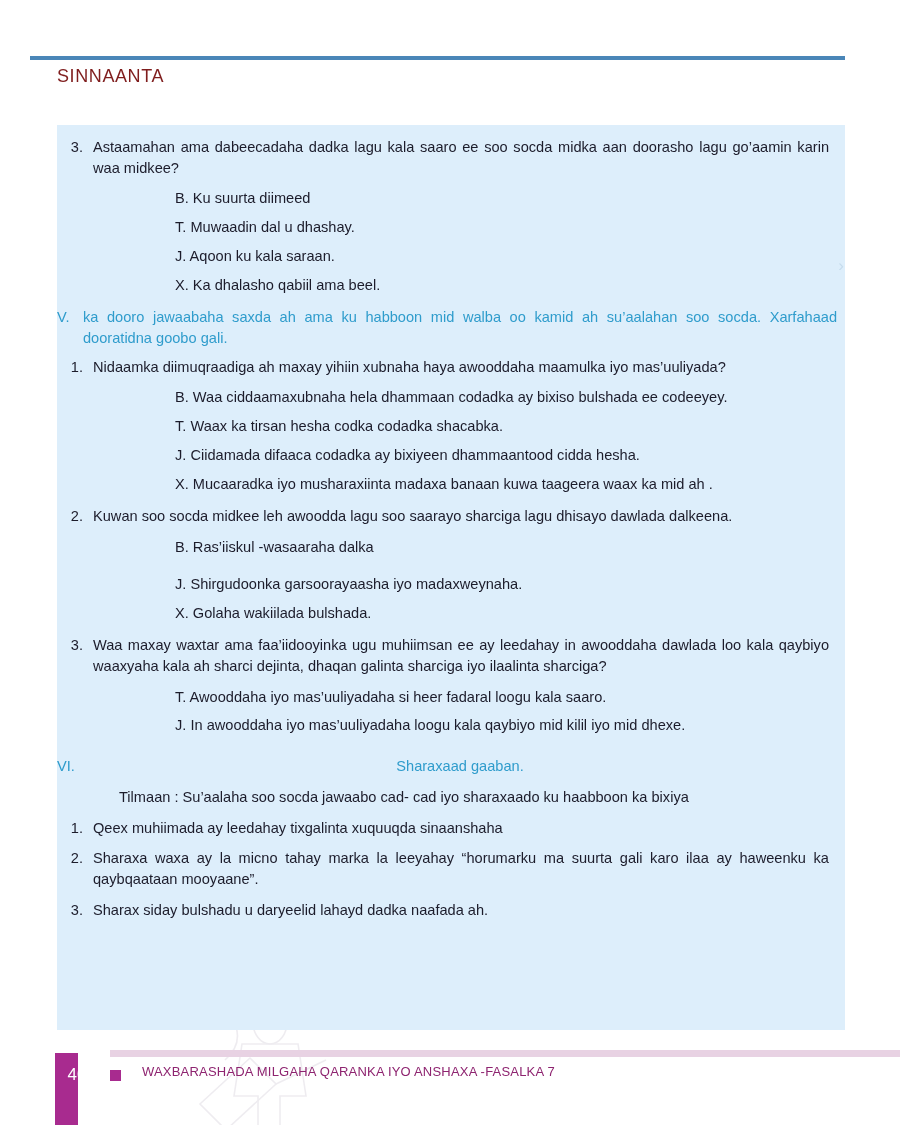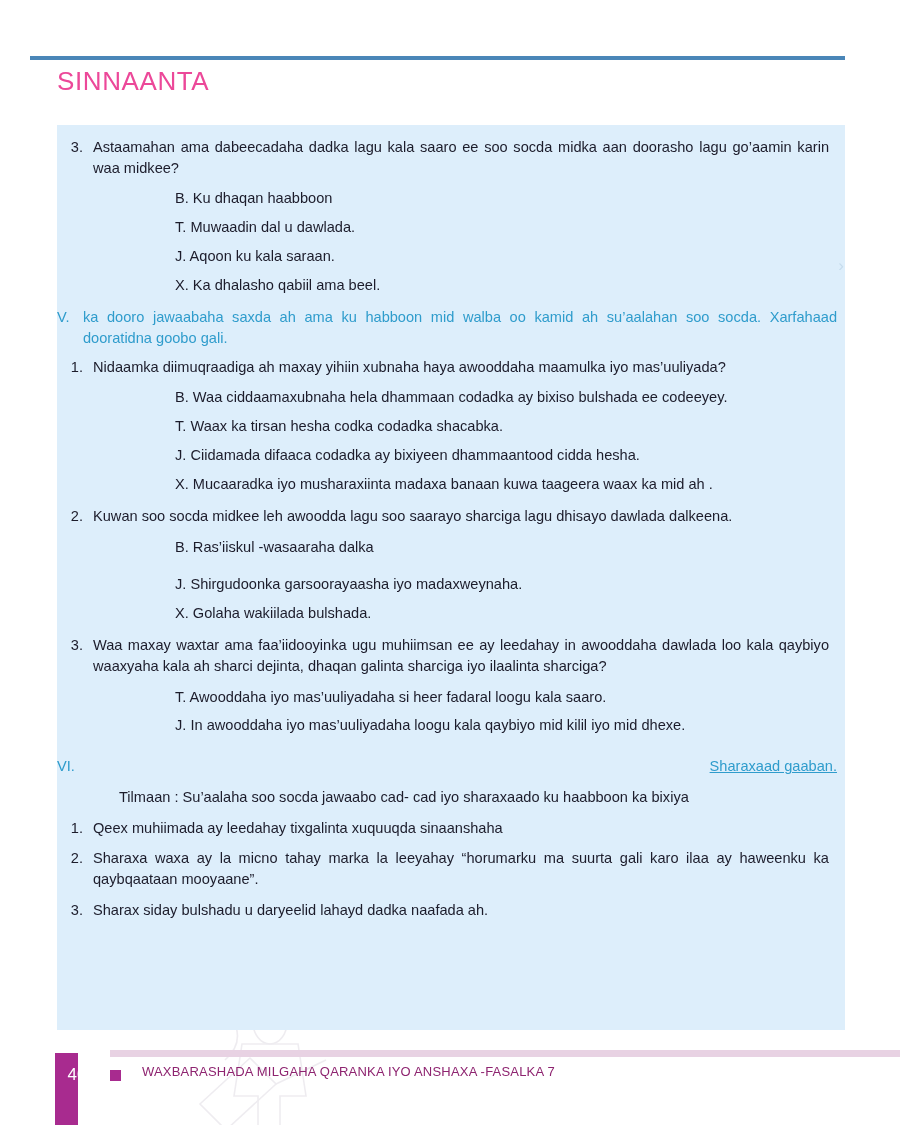--- a/index.html
+++ b/index.html
@@ -42,23 +42,23 @@
     top: 56px;
     width: 815px;
     height: 4px;
     background: #4a86b8;
     z-index: 3;
   }
   .doc-title {
     position: absolute;
     left: 57px;
     top: 66px;
-    font-size: 26px;
+    font-size: 18px;
     letter-spacing: 0.6px;
-    color: #ec4899;
+    color: #7f1d1d;
     font-weight: 400;
     z-index: 3;
     white-space: nowrap;
   }
 
   
   .panel {
     position: absolute;
     left: 57px;
     top: 125px;
@@ -132,21 +132,21 @@
     min-width: 26px;
     padding-right: 6px;
     box-sizing: border-box;
     text-align: left;
   }
   .section-head .st {
     flex: 1;
     text-align: justify;
     padding-right: 8px;
   }
-  .section-head .st.nojust { text-align: right; text-decoration: underline; }
+  .section-head .st.nojust { text-align: center; }
 
   .tilmaan {
     margin-left: 62px;
   }
   .sp8 { height: 8px; }
   .sp10 { height: 10px; }
   .sp12 { height: 12px; }
 
   
   .footer-rule {
@@ -222,23 +222,23 @@
 
   <div class="content">
 
     <div class="sp12"></div>
 
     <div class="qrow">
       <div class="qnum">3.</div>
       <div class="qtext">Astaamahan ama dabeecadaha dadka lagu kala saaro ee soo socda midka aan doorasho lagu go’aamin karin waa midkee?</div>
     </div>
     <div class="sp10"></div>
-    <div class="opt">B. Ku dhaqan haabboon</div>
-    <div class="sp8"></div>
-    <div class="opt">T. Muwaadin dal u dawlada.</div>
+    <div class="opt">B. Ku suurta diimeed</div>
+    <div class="sp8"></div>
+    <div class="opt">T. Muwaadin dal u dhashay.</div>
     <div class="sp8"></div>
     <div class="opt">J. Aqoon ku kala saraan.</div>
     <div class="sp8"></div>
     <div class="opt">X. Ka dhalasho qabiil ama beel.</div>
 
     <div class="sp12"></div>
 
     <div class="section-head">
       <div class="sn">V.</div>
       <div class="st">ka dooro jawaabaha saxda ah ama ku habboon mid walba oo kamid ah su’aalahan soo socda. Xarfahaad dooratidna goobo gali.</div>

